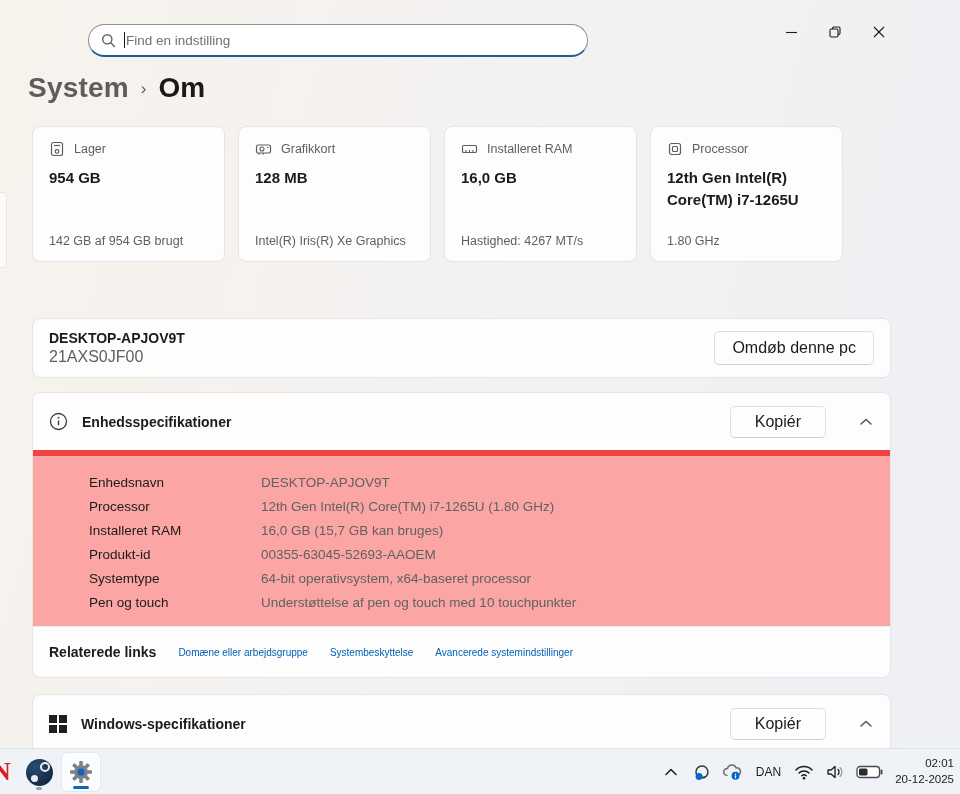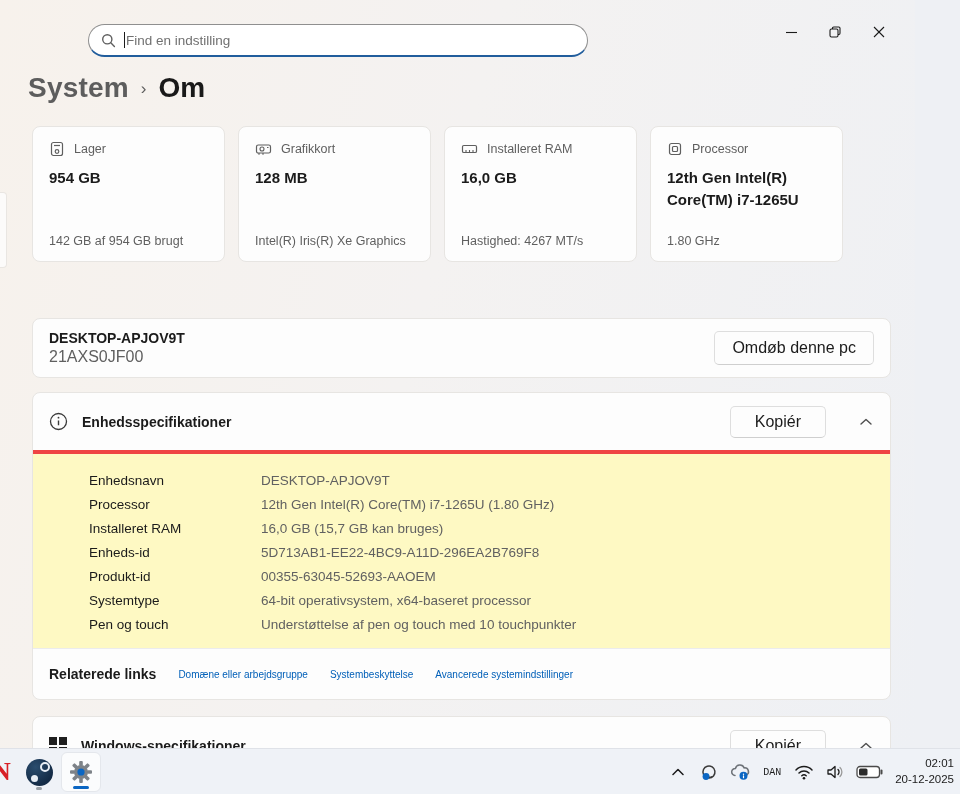--- a/index.html
+++ b/index.html
@@ -53,21 +53,21 @@
     background:#fdfdfd; border:1px solid #dedede; border-bottom-color:#cfcfcf;
     border-radius:5px; font-family:inherit; font-size:16px; color:#1b1b1b; cursor:pointer;
   }
   .rename-btn { margin-left:auto; padding:7px 17px; }
   .copy-btn { padding:6px 24px; }
   .spec-card { margin-top:14px; overflow:hidden; }
   .exp-header { display:flex; align-items:center; height:57px; padding:0 18px 0 16px; gap:14px; }
   .exp-title { font-size:14px; font-weight:600; }
   .chev-btn { margin-left:20px; background:none; border:none; cursor:pointer; display:flex; align-items:center; }
   .exp-header .copy-btn { margin-left:auto; }
-  .exp-body { background:#fef9c3; border-top:4px solid #ef4444; padding:14px 0 12px 0; }
+  .exp-body { background:#fca5a5; border-top:6px solid #ef4444; padding:14px 0 12px 0; }
   .spec-row { display:flex; padding:0 16px 0 56px; height:24px; align-items:center; font-size:13.5px; }
   .spec-label { width:172px; color:#1b1b1b; }
   .spec-value { color:#616161; }
   .related-row { border-top:1px solid #ececec; height:51px; display:flex; align-items:center; padding:12px 16px; gap:22px; }
   .related-title { font-size:14px; font-weight:700; }
   .related-link { font-size:10px; color:#005fb8; text-decoration:none; cursor:pointer; }
   .win-spec-card { margin-top:16px; }
   .win-logo { display:grid; grid-template-columns:8px 8px; grid-template-rows:8px 8px; gap:2px; }
   .win-logo span { background:#1f1f1f; display:block; }
   
@@ -85,21 +85,21 @@
   .tb-app { width:40px; height:40px; margin:0 1px; position:relative; display:flex; align-items:center; justify-content:center; cursor:pointer; }
   .tb-app.active { background:#fbfcfd; border:1px solid #e4e7ec; border-radius:6px; }
   .pill-indicator { position:absolute; bottom:2px; left:50%; transform:translateX(-50%); height:3px; border-radius:2px; }
   .pill-run { width:6px; background:#9aa0a6; }
   .pill-active { width:16px; background:#0b66c3; }
   .steam-circle { width:27px; height:27px; border-radius:50%; background:radial-gradient(circle at 35% 30%,#2a4d6e,#142b46 70%); position:relative; }
   .steam-circle .s1 { position:absolute; width:10px; height:10px; border:2px solid #e8eef5; border-radius:50%; right:3px; top:3px; }
   .steam-circle .s2 { position:absolute; width:7px; height:7px; background:#e8eef5; border-radius:50%; left:5px; bottom:4px; }
   .tray { position:absolute; right:6px; top:0; height:46px; display:flex; align-items:center; gap:7px; }
   .tray-ico { display:flex; align-items:center; justify-content:center; width:24px; height:30px; cursor:pointer; }
-  .tray-lang { font-size:10px; color:#1b1b1b; padding:0 4px; cursor:pointer;font-family:Liberation Mono, monospace; }
+  .tray-lang { font-size:12px; color:#1b1b1b; padding:0 4px; cursor:pointer; }
   .tray-clock { text-align:right; font-size:11.5px; line-height:1.35; color:#1b1b1b; padding-left:4px; cursor:pointer; }
   svg { display:block; }
 </style>
 </head>
 <body>
 
 <div class="app">
 
   <div class="titlebar">
     <div class="search-pill">
@@ -231,24 +231,20 @@
         <span class="spec-label">Enhedsnavn</span>
         <span class="spec-value">DESKTOP-APJOV9T</span>
       </div>
       <div class="spec-row">
         <span class="spec-label">Processor</span>
         <span class="spec-value">12th Gen Intel(R) Core(TM) i7-1265U (1.80 GHz)</span>
       </div>
       <div class="spec-row">
         <span class="spec-label">Installeret RAM</span>
         <span class="spec-value">16,0 GB (15,7 GB kan bruges)</span>
-      </div>
-      <div class="spec-row">
-        <span class="spec-label">Enheds-id</span>
-        <span class="spec-value">5D713AB1-EE22-4BC9-A11D-296EA2B769F8</span>
       </div>
       <div class="spec-row">
         <span class="spec-label">Produkt-id</span>
         <span class="spec-value">00355-63045-52693-AAOEM</span>
       </div>
       <div class="spec-row">
         <span class="spec-label">Systemtype</span>
         <span class="spec-value">64-bit operativsystem, x64-baseret processor</span>
       </div>
       <div class="spec-row">

